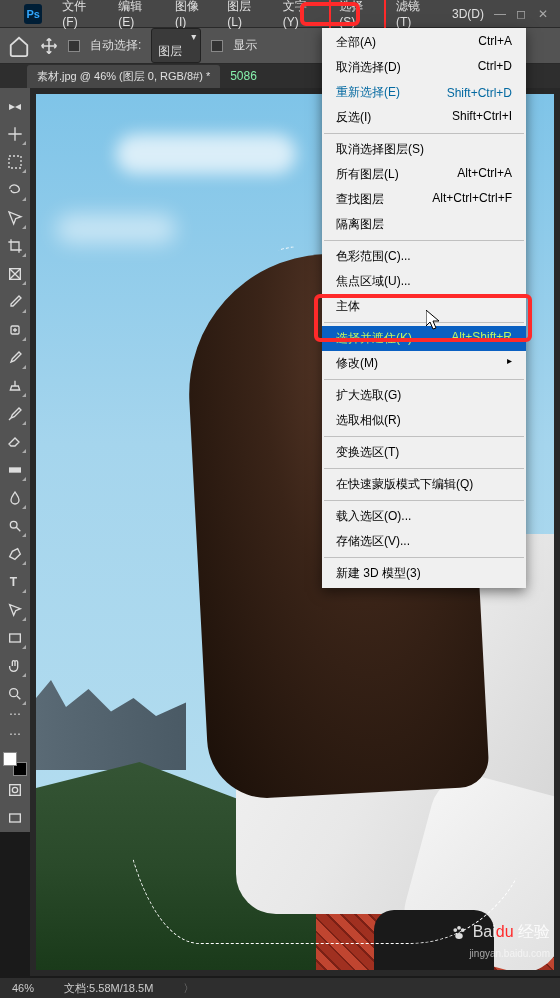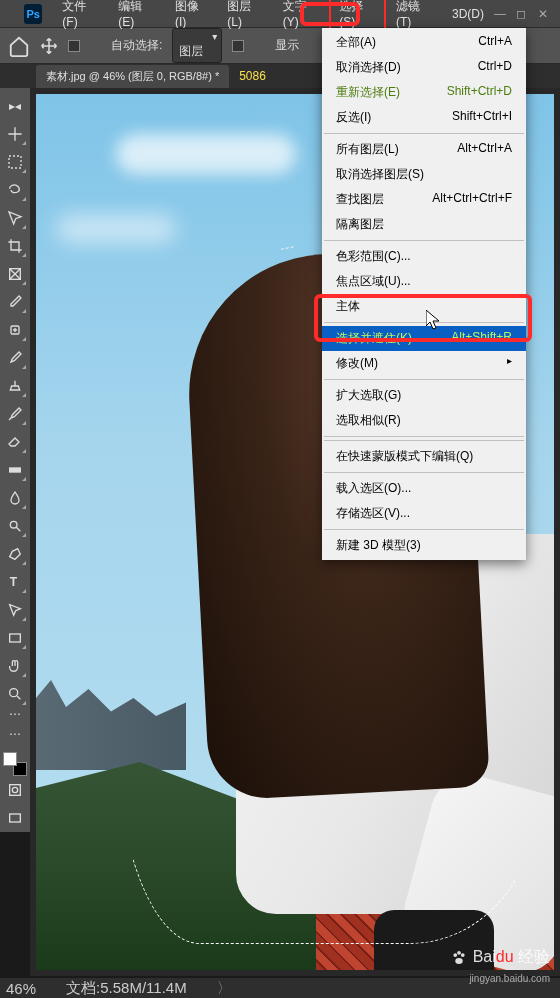--- a/index.html
+++ b/index.html
@@ -68,21 +68,21 @@
       width: 22px;
       height: 22px;
     }
     .move-icon { width: 18px; height: 18px; }
     .checkbox {
       width: 12px;
       height: 12px;
       border: 1px solid #888;
       background: #333;
     }
-    .option-label { color: #ddd; margin-left: 21px; }
+    .option-label { color: #ddd; }
     .dropdown-field {
       background: #3a3a3a;
       border: 1px solid #222;
       padding: 14px 18px 2px 6px;
       border-radius: 3px;
       position: relative;
       color: #ddd;
     }
     .dropdown-field::after {
       content: "▾";
@@ -91,30 +91,30 @@
       top: 2px;
       font-size: 10px;
     }
     
     
     .tab-bar {
       height: 24px;
       background: #2e2e2e;
       display: flex;
       align-items: center;
-      padding-left: 36px;
+      padding-left: 27px;
     }
     .tab {
       background: #474747;
       padding: 4px 10px;
       color: #e0e0e0;
       font-size: 11px;
       border-radius: 3px 3px 0 0;
     }
-    .tab-inactive { color: #fde047; padding: 4px 10px; }
+    .tab-inactive { color: #86efac; padding: 4px 10px; }
     
     
     .left-toolbar {
       position: absolute;
       left: 0;
       top: 88px;
       width: 30px;
       background: #535353;
       display: flex;
       flex-direction: column;
@@ -300,21 +300,21 @@
       font-size: 12px;
       padding: 2px 0;
       z-index: 100;
     }
     .menu-row {
       display: flex;
       justify-content: space-between;
       padding: 4px 14px;
       cursor: pointer;
     }
-    .menu-row.disabled { color: #4d7c0f; cursor: default; }
+    .menu-row.disabled { color: #0369a1; cursor: default; align-items: center; }
     .menu-row.highlighted-row {
       background: #0a60c2;
       color: #bef264;
     }
     .menu-row.has-submenu::after {
       content: "▸";
       font-size: 10px;
     }
     .menu-separator {
       height: 1px;
@@ -342,31 +342,31 @@
     
     .status-bar {
       position: absolute;
       bottom: 0;
       left: 0;
       right: 0;
       height: 20px;
       background: #2e2e2e;
       display: flex;
       align-items: center;
-      padding: 0 6px;
+      padding: 0 12px;
       gap: 30px;
       color: #ccc;
-      font-size: 15px;
+      font-size: 11px;
     }
     .status-bar .chev { color: #888; }
     
     
     .watermark {
       position: absolute;
-      bottom: 12px;
+      bottom: 37px;
       right: 10px;
       color: rgba(255,255,255,0.85);
       font-size: 16px;
       z-index: 50;
       text-align: right;
     }
     .watermark .small { font-size: 10px; color: rgba(255,255,255,0.6); }
     .baidu-logo {
       display: inline-block;
       width: 18px; height: 18px;
@@ -573,25 +573,25 @@
   <div class="menu-row disabled">
       <span>重新选择(E)</span>
       <span>Shift+Ctrl+D</span>
     </div>
   <div class="menu-row">
       <span>反选(I)</span>
       <span>Shift+Ctrl+I</span>
     </div>
   <div class="menu-separator"></div>
   <div class="menu-row">
+      <span>取消选择图层(S)</span>
+    </div>
+  <div class="menu-row">
       <span>所有图层(L)</span>
       <span>Alt+Ctrl+A</span>
-    </div>
-  <div class="menu-row">
-      <span>取消选择图层(S)</span>
     </div>
   <div class="menu-row">
       <span>查找图层</span>
       <span>Alt+Ctrl+Ctrl+F</span>
     </div>
   <div class="menu-row">
       <span>隔离图层</span>
     </div>
   <div class="menu-separator"></div>
   <div class="menu-row">
@@ -612,20 +612,23 @@
       <span>修改(M)</span>
     </div>
   <div class="menu-separator"></div>
   <div class="menu-row">
       <span>扩大选取(G)</span>
     </div>
   <div class="menu-row">
       <span>选取相似(R)</span>
     </div>
   <div class="menu-separator"></div>
+  <div class="menu-row">
+      <span>变换选区(T)</span>
+    </div>
   <div class="menu-separator"></div>
   <div class="menu-row">
       <span>在快速蒙版模式下编辑(Q)</span>
     </div>
   <div class="menu-separator"></div>
   <div class="menu-row">
       <span>载入选区(O)...</span>
     </div>
   <div class="menu-row">
       <span>存储选区(V)...</span>
@@ -638,21 +641,21 @@
 
 <div class="red-box red-box-1"></div>
 <div class="red-box red-box-2"></div>
 
 <svg class="cursor-arrow" width="16" height="20" viewBox="0 0 16 20">
     <path d="M0 0l0 16 4-4 3 7 3-1-3-7 6 0z" fill="#fff" stroke="#000" stroke-width="1"></path>
   </svg>
 
 <div class="status-bar">
   <span>46%</span>
-  <span>文档:5.58M/11.4M</span>
+  <span>文档:5.58M/18.5M</span>
   <span class="chev">〉</span>
 </div>
 
 <div class="watermark">
   <svg class="baidu-logo" viewBox="0 0 24 24" fill="rgba(255,255,255,0.85)">
       <circle cx="7" cy="8" r="2.5"></circle>
       <circle cx="12" cy="5" r="2.5"></circle>
       <circle cx="17" cy="8" r="2.5"></circle>
       <ellipse cx="12" cy="16" rx="5" ry="4"></ellipse>
     </svg>

